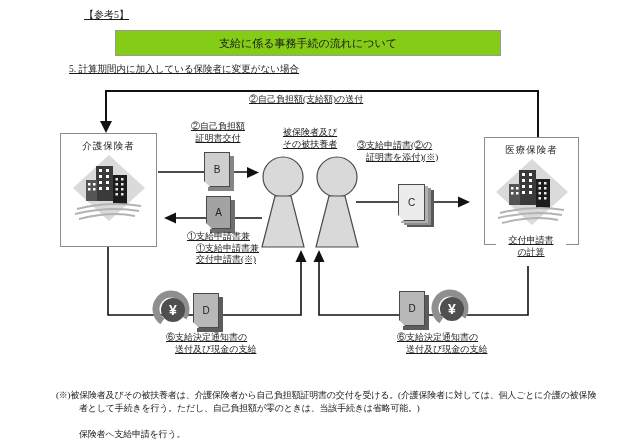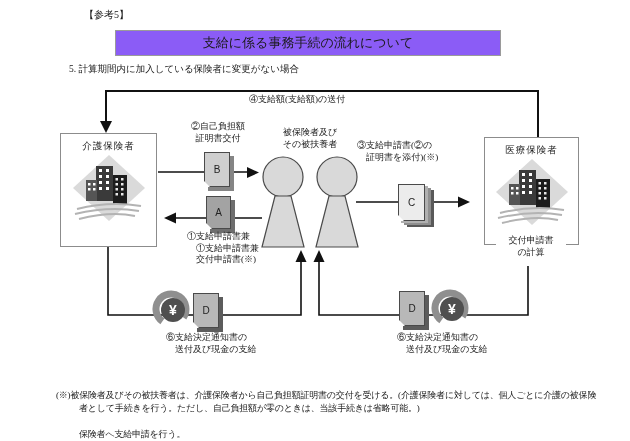--- a/index.html
+++ b/index.html
@@ -2,25 +2,25 @@
 <html><head>
 <meta charset="utf-8">
 <style>
   html,body { margin:0; padding:0; background:#e8e8e8; }
   .page {
     position:relative; width:630px; height:441px; background:#ffffff;
     font-family:"Liberation Serif","DejaVu Serif",serif; color:#1a1a1a;
     overflow:hidden; margin:0 auto;
   }
   .canvas { position:absolute; left:0; top:0; }
-  .lbl { position:absolute; font-size:9px; line-height:11.5px; white-space:nowrap; }
+  .lbl { position:absolute; font-size:9px; line-height:11.5px; white-space:nowrap;text-decoration:underline; }
   .center { text-align:center; }
   .title-box {
     position:absolute; border:1px solid #9a9a9a; text-align:center;
-    font-size:13px; background:#8b5cf6;
+    font-size:11px; background:#84cc16;
   }
   .box {
     position:absolute; background:#ffffff; border:1px solid #8c8c8c;
     display:flex; flex-direction:column; align-items:center;
   }
   .box-label { font-size:9.5px; margin-top:6px; letter-spacing:1px; }
   .doc {
     position:absolute; border:1px solid #4a4a4a;
     display:flex; align-items:center; justify-content:center;
     font-size:10px; font-family:"Liberation Sans","DejaVu Sans",sans-serif; color:#222;
@@ -175,21 +175,21 @@
   <div class="doc" style="left:398px;top:184px;width:25px;height:35px;background:#ececec;box-shadow:3px 2px 0 #b0b0b0, 6px 4px 0 #8f8f8f, 9px 6px 0 #595959">
     <span>C</span>
   </div>
   <div class="doc" style="left:193px;top:293px;width:24px;height:33px;background:#b8b8b8;box-shadow:4px 4px 0 #5c5c5c">
     <span>D</span>
   </div>
   <div class="doc" style="left:399px;top:291px;width:24px;height:33px;background:#b8b8b8;box-shadow:4px 4px 0 #5c5c5c">
     <span>D</span>
   </div>
 
-  <div class="lbl" style="left:249px;top:94px">④支給額(支給額)の送付</div>
+  <div class="lbl" style="left:249px;top:94px">②自己負担額(支給額)の送付</div>
 
   <div class="lbl center" style="left:181px;top:121px;width:74px">
     <div>②自己負担額</div>
     <div>証明書交付</div>
   </div>
 
   <div class="lbl center" style="left:268px;top:127px;width:84px">
     <div>被保険者及び</div>
     <div>その被扶養者</div>
   </div>

